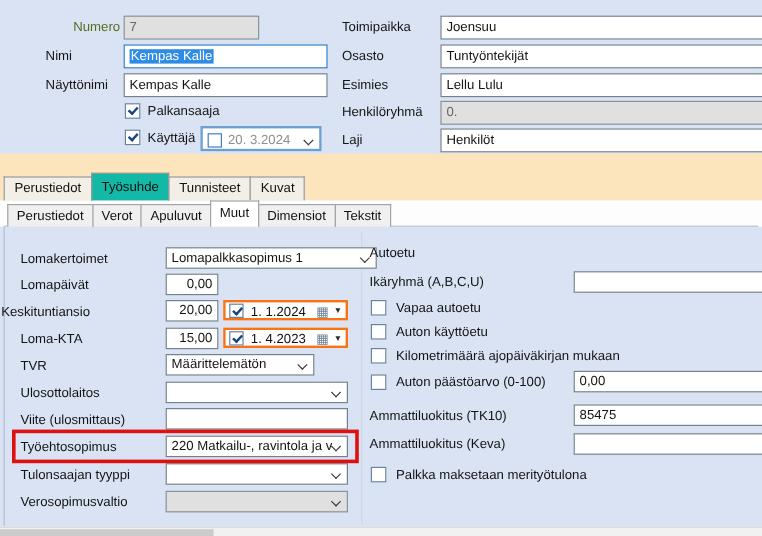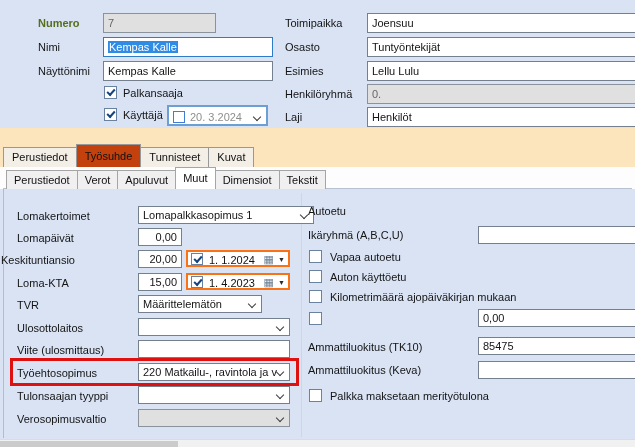--- a/index.html
+++ b/index.html
@@ -4,21 +4,21 @@
 <style>
   * { box-sizing: border-box; margin: 0; padding: 0; }
   html,body { width:635px; height:447px; }
   #app {
     position: relative; width: 635px; height: 447px; overflow: hidden;
     background: #d9e3f4;
     font-family: "Liberation Sans", sans-serif;
     font-size: 11px; color: #111;
   }
   .lbl { position:absolute; white-space:nowrap; font-size:11px; color:#141414; }
-  .lbl.green { color:#566e1c; font-weight:bold; }
+  .lbl.green { color:#566e1c; font-weight:normal;margin-left:23px; }
 
   .fld {
     position:absolute; height:18px; background:#fff;
     border:1px solid #74808d; font-size:11px; padding:2px 4px;
     white-space:nowrap; overflow:hidden; color:#141414;
   }
   .fld.h20 { height:20px; padding-top:3px; }
   .fld.dis { background:#e0e0e0; color:#666; border-color:#8a939c; }
   .fld.num { text-align:right; }
   .fld.focus { border-color:#2e7cc9; }
@@ -53,21 +53,21 @@
   .drop-arrow { position:absolute; right:3px; top:4px; font-size:7px; color:#2a2a2a; }
 
   .band { position:absolute; left:0; top:128px; width:635px; height:39px; background:#fce4bc; }
 
   #maintabs { position:absolute; left:3px; top:144px; height:23px; display:flex; align-items:flex-end; z-index:3; }
   .mtab {
     height:20px; line-height:19px; padding:0 8px; background:#f3efe6;
     border:1px solid #989898; border-bottom:none; margin-right:-1px;
     font-size:11px; cursor:default; white-space:nowrap;
   }
-  .mtab.active { height:23px; line-height:22px; background:#c2410c; z-index:4; position:relative; }
+  .mtab.active { height:23px; line-height:22px; background:#14b8a6; z-index:4; position:relative; }
 
   #substrip { position:absolute; left:0; top:167px; width:635px; height:22px; background:#fdfdfd; z-index:2; }
   #subtabs { position:absolute; left:6px; top:167px; height:22px; display:flex; align-items:flex-end; z-index:5; }
   .stab {
     height:19px; line-height:18px; padding:0 7px; background:#f0f0f0;
     border:1px solid #a5a5a5; border-bottom:none; margin-right:-1px;
     font-size:11px; white-space:nowrap;
   }
   .stab.active { height:22px; line-height:21px; background:#fff; position:relative; z-index:6; }
   .tab-edge { position:absolute; left:3px; top:188px; width:629px; height:1px; background:#b7c2d0; z-index:4; }
@@ -222,20 +222,21 @@
   <span class="cb" style="left:309px;top:250px"></span>
   <div class="lbl" style="left:330px;top:251px">Vapaa autoetu</div>
 
   <span class="cb" style="left:309px;top:270px"></span>
   <div class="lbl" style="left:330px;top:271px">Auton käyttöetu</div>
 
   <span class="cb" style="left:309px;top:290px"></span>
   <div class="lbl" style="left:330px;top:291px">Kilometrimäärä ajopäiväkirjan mukaan</div>
 
   <span class="cb" style="left:309px;top:312px"></span>
+  <div class="lbl" style="left:330px;top:313px">Auton päästöarvo (0-100)</div>
   <div class="fld" style="left:478px;top:309px;width:160px">0,00</div>
 
   <div class="lbl" style="left:308px;top:341px">Ammattiluokitus (TK10)</div>
   <div class="fld" style="left:478px;top:337px;width:160px">85475</div>
 
   <div class="lbl" style="left:308px;top:364px">Ammattiluokitus (Keva)</div>
   <div class="fld" style="left:478px;top:361px;width:160px"></div>
 
   <span class="cb" style="left:309px;top:389px"></span>
   <div class="lbl" style="left:330px;top:390px">Palkka maksetaan merityötulona</div>

